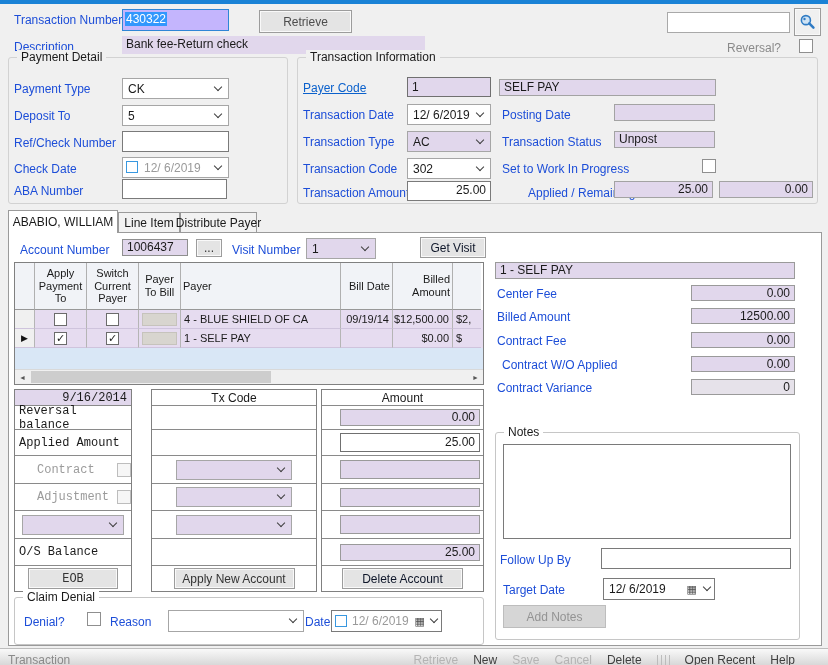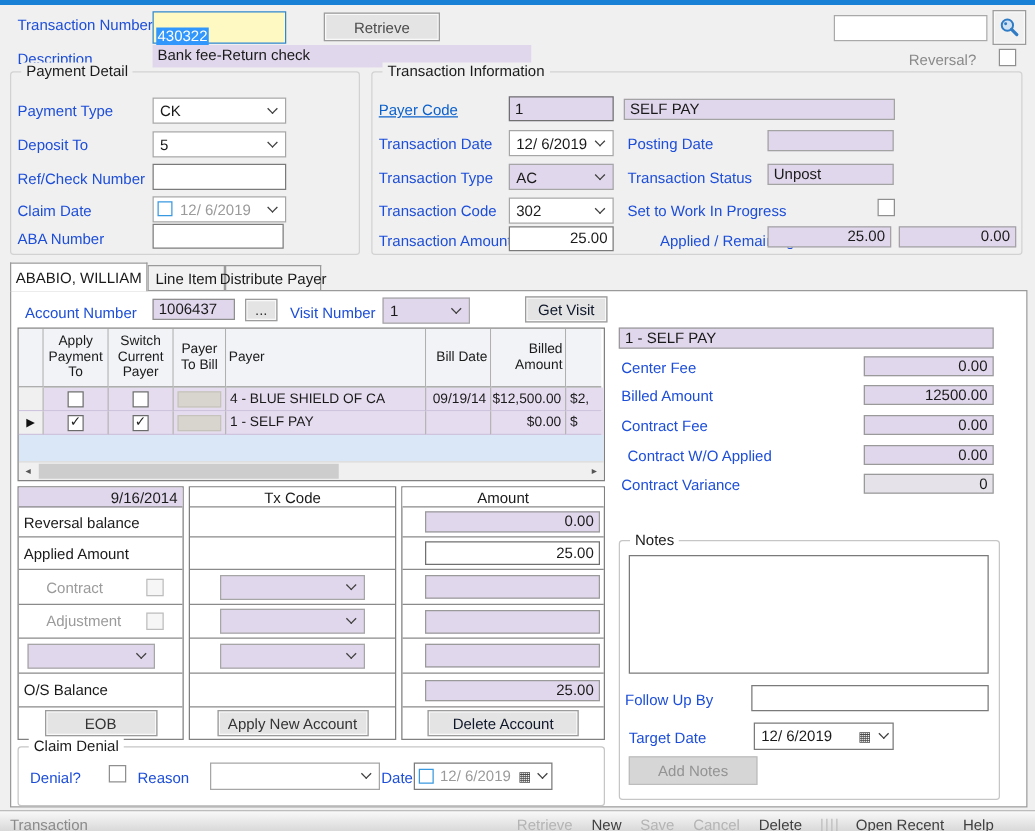--- a/index.html
+++ b/index.html
@@ -108,21 +108,21 @@
   .calglyph { font-size:11px; color:#4a4a4a; margin-right:2px; }
 </style>
 </head>
 <body>
 
 <div id="app">
 
   <div class="abs" style="left:0;top:0;width:828px;height:4px;background:#1a82d6;"></div>
 
   <div class="lbl" style="left:14px;top:13px;">Transaction Number</div>
-  <div class="abs" style="left:122px;top:9px;width:107px;height:22px;background:#fef9c3;border:1px solid #2f86d6;padding:12px 2px;">
+  <div class="abs" style="left:122px;top:9px;width:107px;height:22px;background:#c4b5fd;border:1px solid #2f86d6;padding:2px 2px;">
     <span style="background:#3297fd;color:#fff;font-size:12px;padding:0 1px;">430322</span>
   </div>
   <div class="btn" style="left:259px;top:10px;width:93px;height:23px;color:#4c4c4c;">Retrieve</div>
 
   <div class="tbox lightborder" style="left:667px;top:12px;width:123px;height:21px;"></div>
   <div class="btn" style="left:794px;top:8px;width:27px;height:28px;background:#f0f0f0;">
     <svg width="19" height="19" viewBox="0 0 24 24">
       <circle cx="10" cy="9" r="5.7" fill="#cfe3f4" stroke="#2f7bc4" stroke-width="2"></circle>
       <circle cx="8.2" cy="7.6" r="1.5" fill="#2f7bc4"></circle>
       <line x1="14.2" y1="13.2" x2="19.5" y2="18.5" stroke="#2f7bc4" stroke-width="3.2" stroke-linecap="round"></line>
@@ -142,21 +142,21 @@
     <span>CK</span>
       <i class="chev"></i>
   </div>
   <div class="lbl" style="left:14px;top:109px;">Deposit To</div>
   <div class="combo" style="left:122px;top:105px;width:107px;height:21px;">
     <span>5</span>
       <i class="chev"></i>
   </div>
   <div class="lbl" style="left:14px;top:136px;">Ref/Check Number</div>
   <div class="tbox" style="left:122px;top:131px;width:107px;height:21px;"></div>
-  <div class="lbl" style="left:14px;top:162px;">Claim Date</div>
+  <div class="lbl" style="left:14px;top:162px;">Check Date</div>
   <div class="combo" style="left:122px;top:157px;width:107px;height:21px;padding-left:21px;color:#9a9a9a;">
     <span class="cb blue" style="left:3px;top:3px;"></span>
     <span>12/ 6/2019</span>
       <i class="chev"></i>
   </div>
   <div class="lbl" style="left:14px;top:184px;">ABA Number</div>
   <div class="tbox" style="left:122px;top:179px;width:105px;height:20px;"></div>
 
   <div class="group" style="left:297px;top:57px;width:521px;height:147px;">
     <span class="cap">Transaction Information</span>
@@ -272,21 +272,21 @@
   <div class="pd-field" style="top:285px;">0.00</div>
   <div class="lbl z" style="left:497px;top:310px;">Billed Amount</div>
   <div class="pd-field" style="top:308px;">12500.00</div>
   <div class="lbl z" style="left:497px;top:334px;">Contract Fee</div>
   <div class="pd-field" style="top:332px;">0.00</div>
   <div class="lbl z" style="left:502px;top:358px;">Contract W/O Applied</div>
   <div class="pd-field" style="top:356px;">0.00</div>
   <div class="lbl z" style="left:497px;top:381px;">Contract Variance</div>
   <div class="pd-field" style="top:379px;background:#e6e2ea;">0</div>
 
-  <div class="acol" style="left:14px;width:133px;">
+  <div class="acol" style="left:14px;width:118px;font-family:Liberation Mono, monospace;">
     <div class="arow ahead lav" style="height:16px;">9/16/2014</div>
     <div class="arow" style="height:24px;padding-left:4px;">Reversal balance</div>
     <div class="arow" style="height:26px;padding-left:4px;">Applied Amount</div>
     <div class="arow" style="height:28px;">
       <span class="lbl gray" style="position:static;margin-left:22px;">Contract</span>
       <span class="cb dis" style="left:102px;top:auto;position:absolute;"></span>
     </div>
     <div class="arow" style="height:27px;">
       <span class="lbl gray" style="position:static;margin-left:22px;">Adjustment</span>
       <span class="cb dis" style="left:102px;top:auto;position:absolute;"></span>

